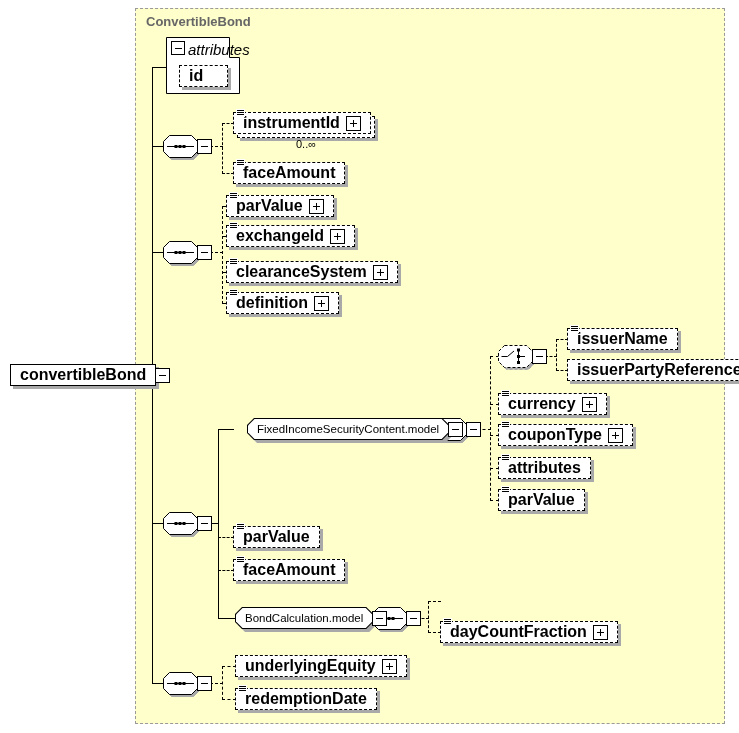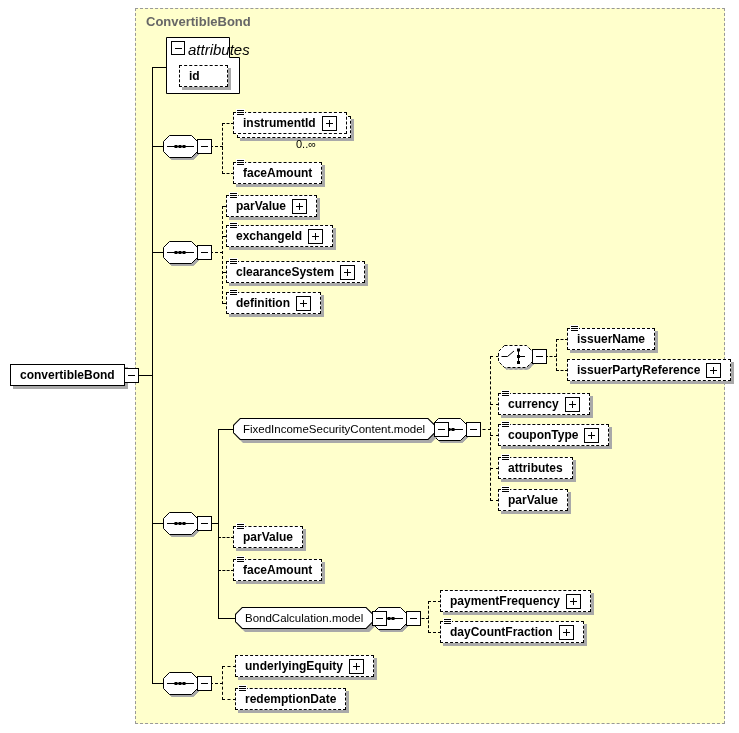--- a/index.html
+++ b/index.html
@@ -9,21 +9,21 @@
           background:#FFFFCC;border:1px dashed #999;box-sizing:border-box;}
   .dtitle{position:absolute;left:146px;top:14px;font-size:13px;font-weight:bold;color:#666;}
   
   .h{position:absolute;height:0;border-top:1px solid #000;}
   .v{position:absolute;width:0;border-left:1px solid #000;}
   .h.d{border-top-style:dashed;}
   .v.d{border-left-style:dashed;}
   
   .el{position:absolute;display:flex;align-items:center;}
   .face{position:relative;display:flex;align-items:center;height:22px;box-sizing:border-box;
-        border:1px dashed #000;background:#fff;padding:0 9px;font-size:12px;font-weight:bold;
+        border:1px dashed #000;background:#fff;padding:0 9px;font-size:16px;font-weight:bold;
         white-space:nowrap;box-shadow:3px 3px 0 #A9A9A9;}
   .el.solid>.face{border-style:solid;}
   .el.multi>.face{box-shadow:none;}
   .ghost{position:absolute;left:4px;top:4px;right:-4px;bottom:-4px;border:1px dashed #000;
          background:#fff;box-shadow:3px 3px 0 #A9A9A9;}
   .tick{position:absolute;left:2px;top:-4px;width:9px;height:8px;background:#fff;}
   .tick::before{content:'';position:absolute;left:1px;top:1px;width:7px;height:5px;
         background:repeating-linear-gradient(to bottom,#000 0 1px,transparent 1px 2px);}
   
   .pbox{position:relative;display:inline-block;width:13px;height:13px;border:1px solid #000;
@@ -199,21 +199,21 @@
       <line x1="9.5" y1="11.5" x2="16" y2="6" stroke="#000"></line>
       <line x1="20.5" y1="5" x2="20.5" y2="18" stroke="#000"></line>
       <line x1="22" y1="11.5" x2="27" y2="11.5" stroke="#000"></line>
       <rect x="19" y="3.5" width="3" height="3"></rect>
         <rect x="19" y="10" width="3" height="3"></rect>
         <rect x="19" y="16" width="3" height="3"></rect>
     </svg>
     <span class="mbox joined"></span>
   </div>
 
-  <div class="mg-wrap" style="left:233px;top:418px">
+  <div class="mg-wrap" style="left:247px;top:418px">
     <div class="mg">
         <div class="mg-shape">
           <span>FixedIncomeSecurityContent.model</span>
         </div>
       </div>
     <span class="mbox joined"></span>
   </div>
   <div class="mg-wrap" style="left:235px;top:607px">
     <div class="mg">
         <div class="mg-shape">
@@ -314,26 +314,20 @@
       <span>parValue</span>
       </div>
   </div>
   <div class="el" style="left:233px;top:559px">
     <div class="face">
         <span class="tick"></span>
       <span>faceAmount</span>
       </div>
   </div>
 
-  <div class="el" style="left:440px;top:590px">
-    <div class="face">
-      <span>paymentFrequency</span>
-      <span class="pbox"></span>
-      </div>
-  </div>
   <div class="el" style="left:235px;top:655px">
     <div class="face">
       <span>underlyingEquity</span>
       <span class="pbox"></span>
       </div>
   </div>
 
   <div class="el" style="left:440px;top:621px">
     <div class="face">
         <span class="tick"></span>

